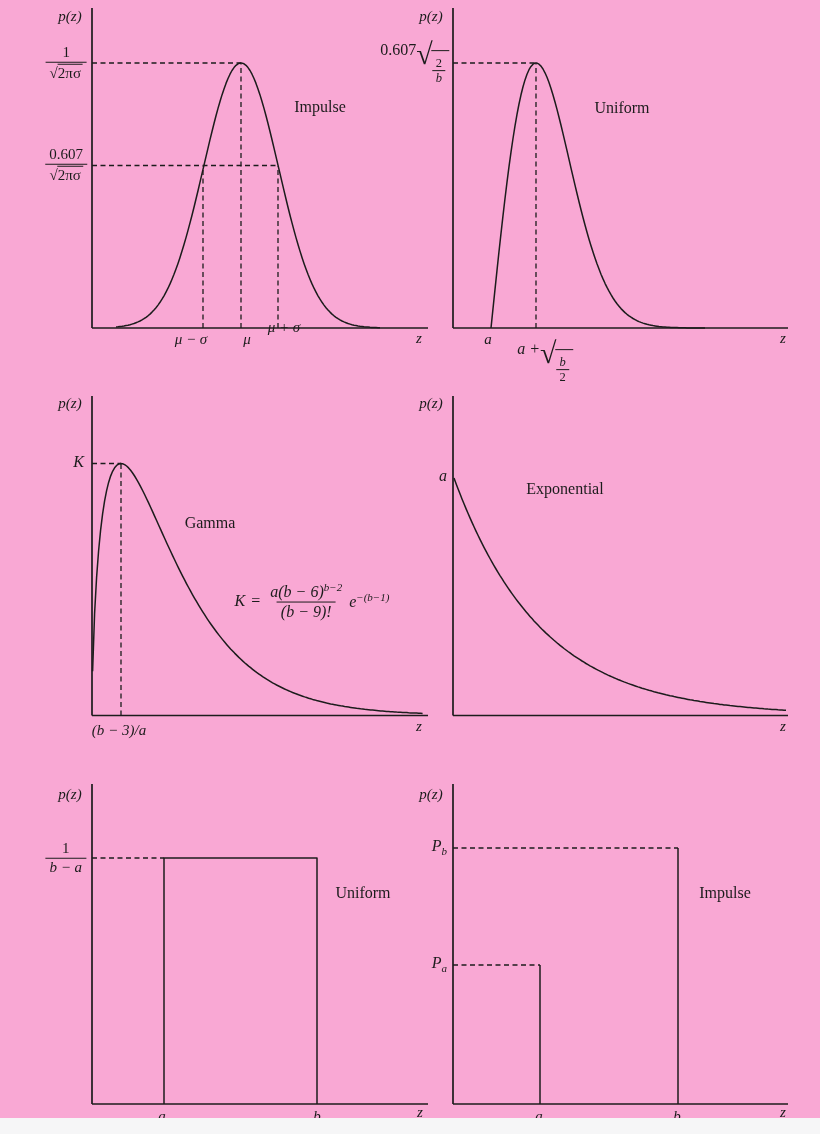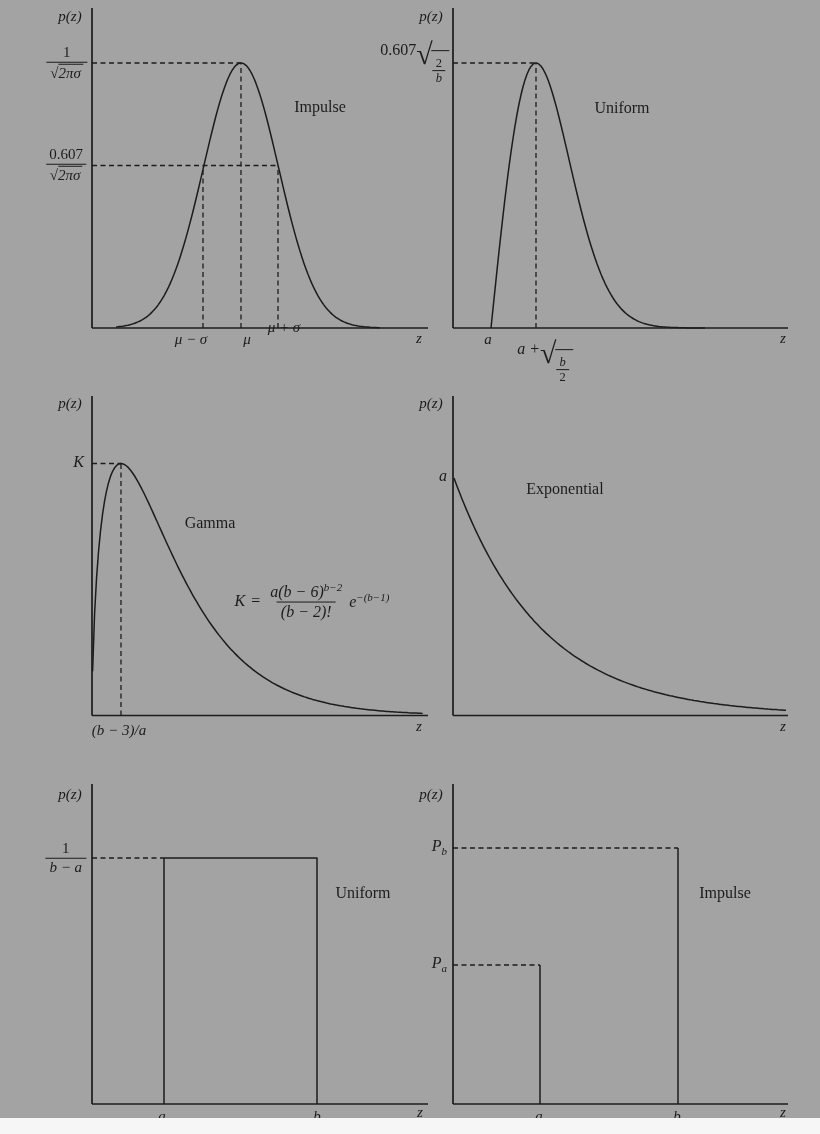--- a/index.html
+++ b/index.html
@@ -1,29 +1,29 @@
 <!DOCTYPE html>
 <html><head>
 <meta charset="utf-8">
 <style>
   html,body{margin:0;padding:0;background:#ffffff;}
   #canvas{
-    position:relative;width:820px;height:1134px;background:#a3a3a3;overflow:hidden;
+    position:relative;width:820px;height:1134px;background:#f9a8d4;overflow:hidden;
     font-family:"Liberation Serif","DejaVu Serif",serif;color:#1c1c1c;
   }
   #plot-svg{position:absolute;left:0;top:0;}
   .lbl{position:absolute;white-space:nowrap;font-size:16px;line-height:1.05;}
   .c{transform:translate(-50%,-50%);}
   .r{transform:translate(-100%,-50%);}
   .i{font-style:italic;}
   .small{font-size:15px;}
   .frac{display:inline-flex;flex-direction:column;align-items:center;vertical-align:middle;font-size:15px;}
   .frac .num{padding:0 4px 1px 4px;}
   .frac .den{border-top:1.4px solid #1c1c1c;padding:1px 4px 0 4px;}
-  .rad{border-top:1.4px solid #1c1c1c;display:inline-block;padding:1px 2px 0 0;font-style:italic;}
+  .rad{border-top:1.4px solid #1c1c1c;display:inline-block;padding:1px 2px 0 0;}
   .bigsq{font-size:30px;font-style:normal;line-height:0;vertical-align:-9px;letter-spacing:-1px;}
   .rad2{border-top:1.4px solid #1c1c1c;display:inline-block;padding:3px 4px 0 1px;vertical-align:-12px;}
   .vfrac{display:inline-flex;flex-direction:column;align-items:center;font-size:12.5px;line-height:1.15;}
   .vfrac .dn{border-top:1.2px solid #1c1c1c;padding:0 3px;}
   .vfrac .up{padding:0 3px;}
   sup{font-size:11px;}
   sub{font-size:11px;}
   .formula{display:inline-flex;align-items:center;gap:5px;}
   .eq{padding:0 1px;}
   #footer-strip{position:absolute;left:0;top:1118px;width:820px;height:16px;background:#f6f6f7;}
@@ -104,21 +104,21 @@
   <div class="lbl c i small" style="left:783px;top:339px">z</div>
 
   <div class="lbl c i small" style="left:70px;top:404px">p(z)</div>
   <div class="lbl r i" style="left:84px;top:462px">K</div>
   <div class="lbl c" style="left:210px;top:523px">Gamma</div>
   <div class="lbl c formula" style="left:312px;top:601px">
     <span class="i">K</span>
     <span class="eq">=</span>
     <span class="frac" style="font-size:16px">
       <span class="num"><span class="i">a(b − 6)</span><sup class="i">b−2</sup></span>
-      <span class="den i">(b − 2)!</span>
+      <span class="den i">(b − 9)!</span>
     </span>
     <span style="margin-left:-2px"><span class="i">e</span><sup class="i">−(b−1)</sup></span>
   </div>
   <div class="lbl c i small" style="left:119px;top:731px">(b − 3)/a</div>
   <div class="lbl c i small" style="left:419px;top:727px">z</div>
 
   <div class="lbl c i small" style="left:431px;top:404px">p(z)</div>
   <div class="lbl r i" style="left:447px;top:476px">a</div>
   <div class="lbl c" style="left:565px;top:489px">Exponential</div>
   <div class="lbl c i small" style="left:783px;top:727px">z</div>

